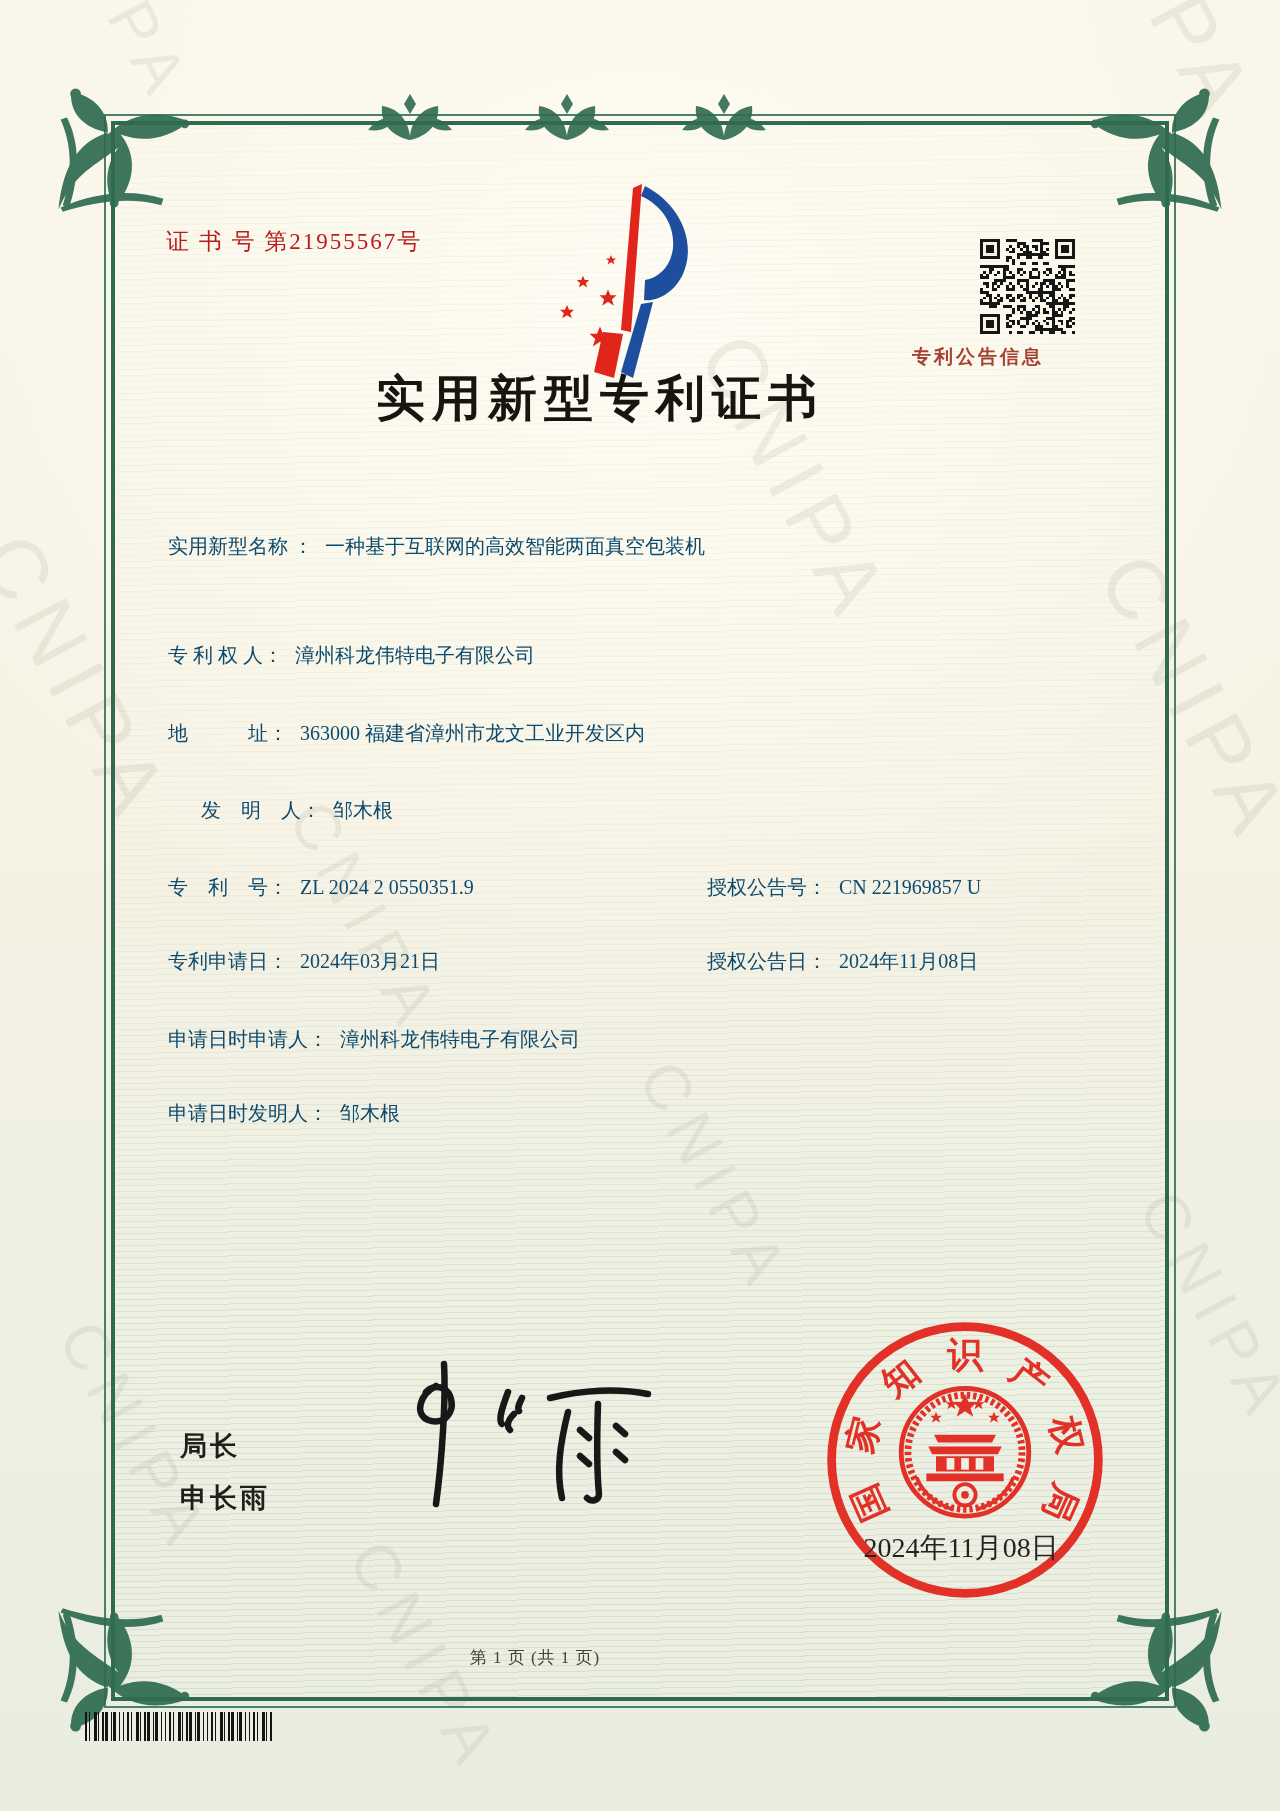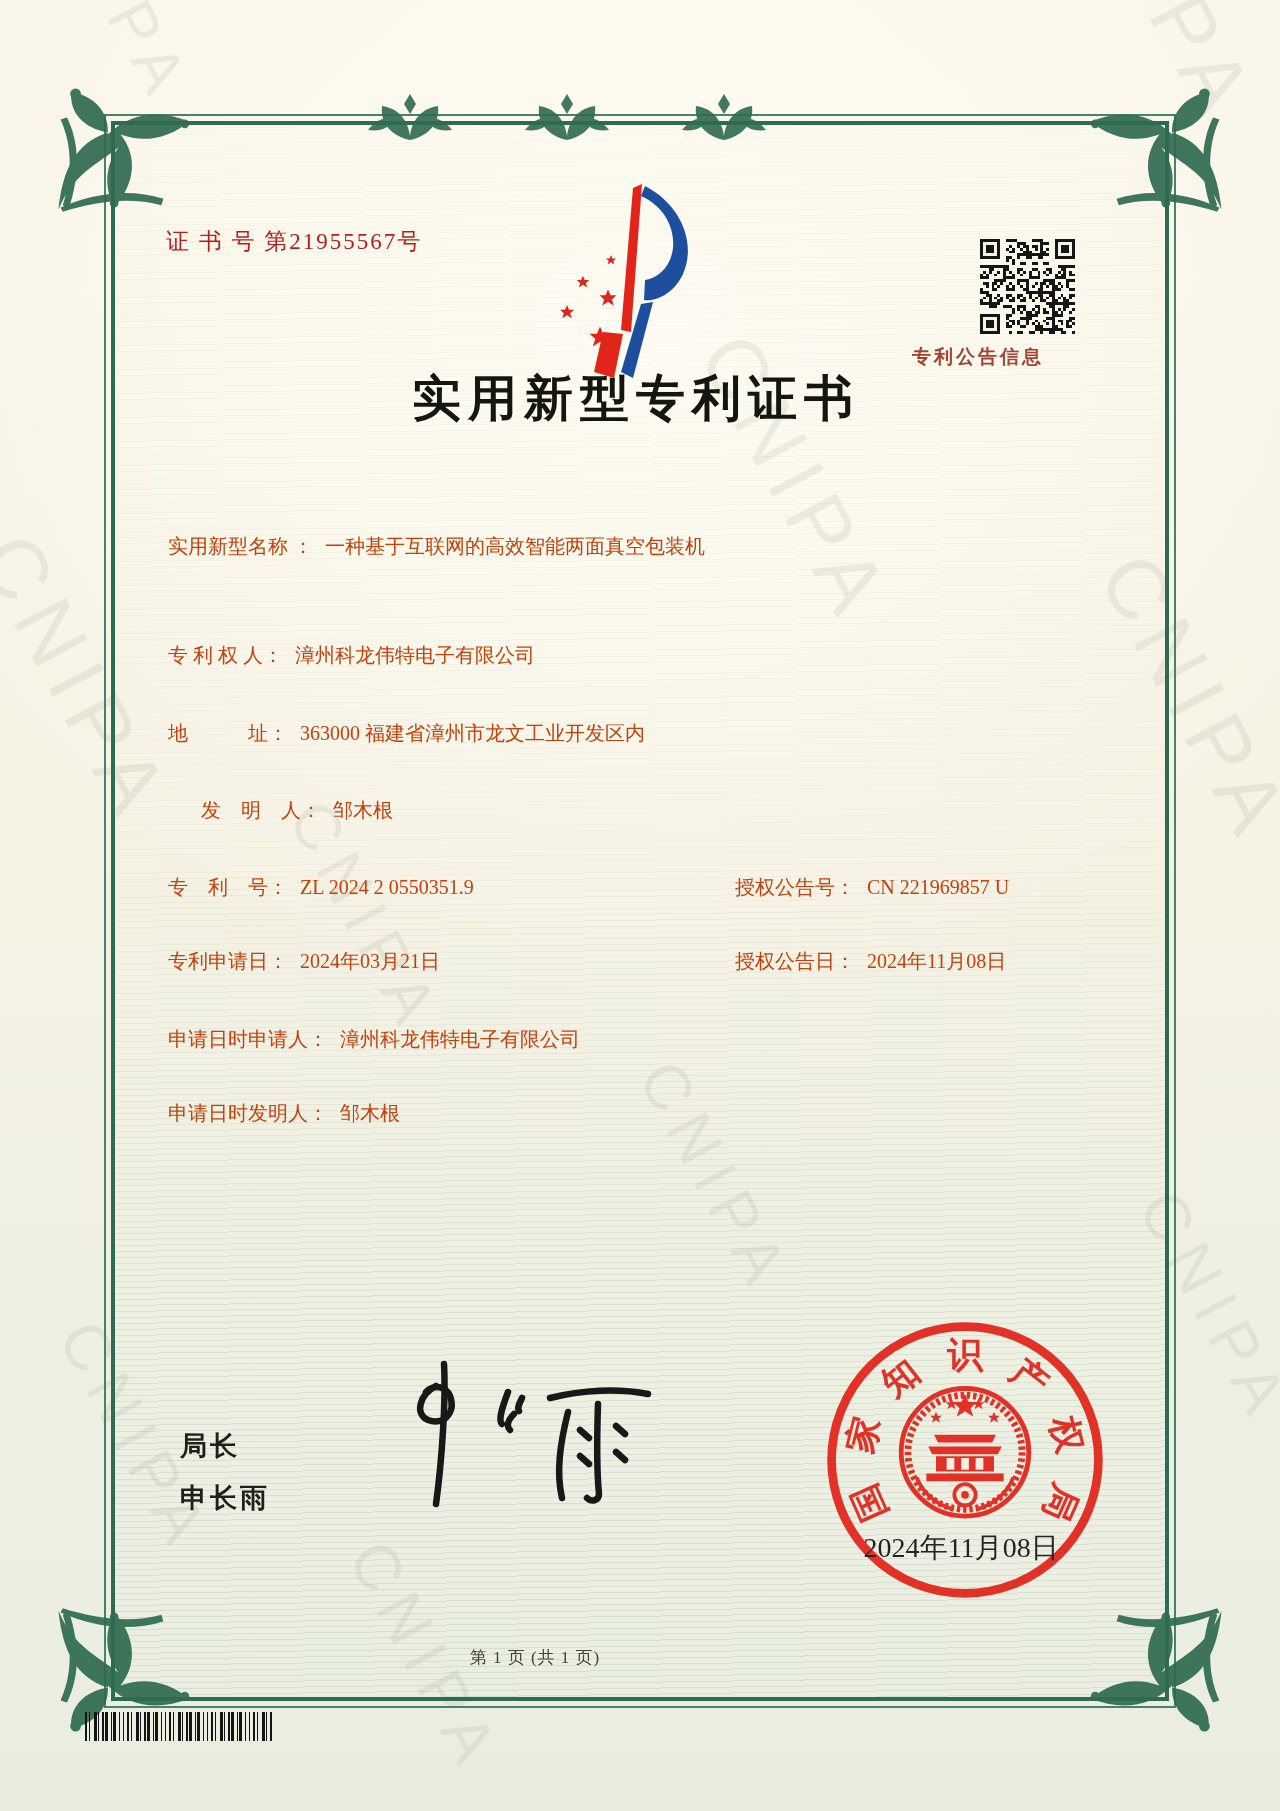--- a/index.html
+++ b/index.html
@@ -20,27 +20,27 @@
   .wm-l{font-size:84px;}
   
   .f-outer{left:104px;top:114px;width:1068px;height:1590px;border:2px solid #4a8169;}
   .f-inner{left:111px;top:121px;width:1050px;height:1572px;border:4px solid #2f6b50;}
   .corner{width:150px;height:150px;}
   .topdeco{width:96px;height:54px;}
   
   .certnum{left:166px;top:226px;font-size:23px;letter-spacing:2px;color:#b91c1c;}
   .qrcap{left:888px;top:344px;width:180px;text-align:center;font-size:19px;letter-spacing:3px;
          color:#a5412f;font-weight:bold;}
-  .title{left:340px;top:366px;width:520px;text-align:right;font-size:49px;font-weight:bold;
+  .title{left:340px;top:366px;width:520px;text-align:center;font-size:49px;font-weight:bold;
          letter-spacing:7px;color:#17150f;}
   
-  .row{left:168px;font-size:20px;height:30px;line-height:30px;color:#c2410c;white-space:nowrap;}
+  .row{left:168px;font-size:20px;height:30px;line-height:30px;color:#0c4a6e;white-space:nowrap;}
   .row .lbl{white-space:pre;}
   .row .val{margin-left:12px;}
-  .rright{left:707px;margin-left:28px;}
+  .rright{left:707px;}
   
   .stmt{left:133px;top:1224px;width:1016px;font-size:22px;line-height:52px;color:#2c2a24;}
   .stmt .l1{text-indent:22px;}
   
   .signoff{left:180px;font-family:"Liberation Sans","DejaVu Sans",sans-serif;
            font-size:27px;font-weight:600;color:#211f1a;letter-spacing:3px;}
   .footer{left:385px;top:1646px;width:300px;text-align:center;font-size:17px;
           letter-spacing:1px;color:#43413a;}
   .barcode{left:85px;top:1712px;width:187px;height:29px;background:
      repeating-linear-gradient(90deg,

